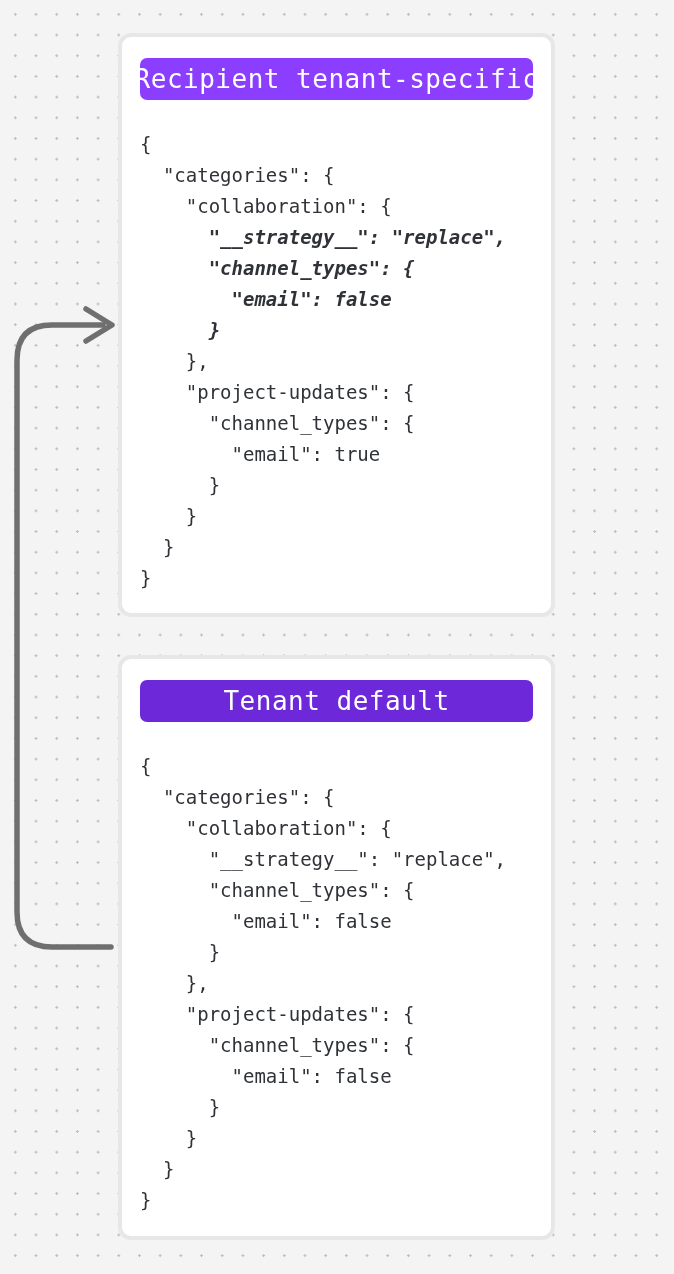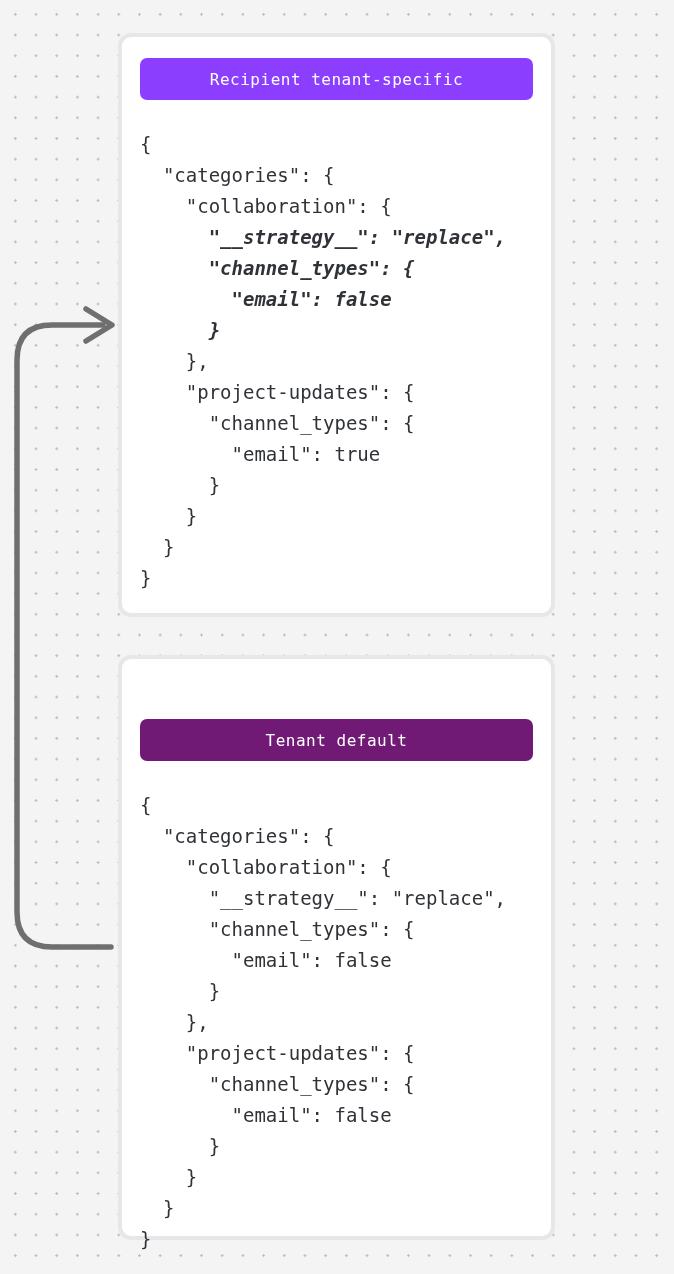--- a/index.html
+++ b/index.html
@@ -26,27 +26,27 @@
   }
   .card-top{top:33px;height:584px;}
   .card-bottom{top:655px;height:585px;}
   .badge{
     height:42px;
     border-radius:7px;
     display:flex;
     align-items:center;
     justify-content:center;
     color:#ffffff;
-    font-size:16px;
+    font-size:26px;
     letter-spacing:0.5px;
     margin-bottom:29px;
     white-space:pre;
   }
   .badge-purple{background:#8b3efd;}
-  .badge-blue{background:#701a75;margin-top:39px;}
+  .badge-blue{background:#6d28d9;}
   .code{color:#2f3237;}
   .line{
     white-space:pre;
     font-size:19px;
     line-height:31px;
     height:31px;
   }
   .line.em{font-weight:bold;font-style:italic;}
 </style>
 </head>

